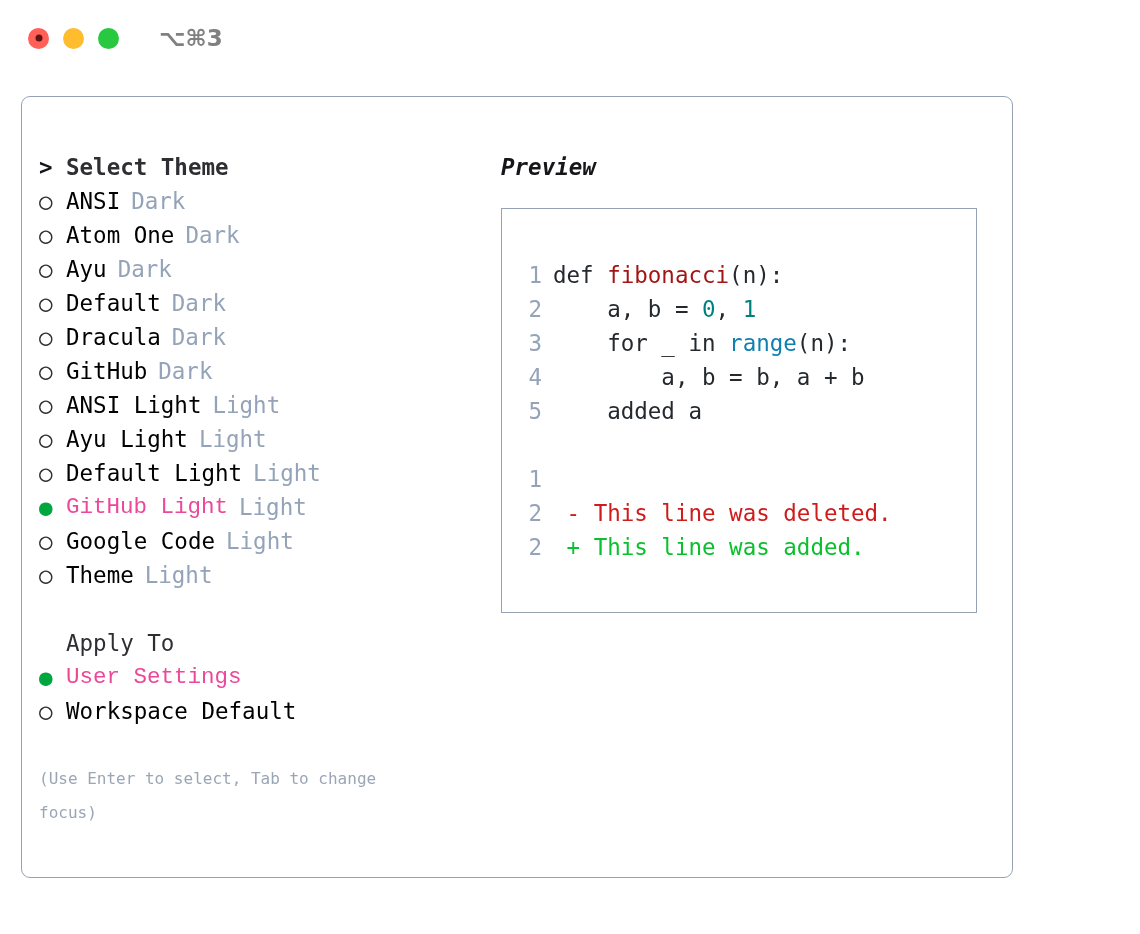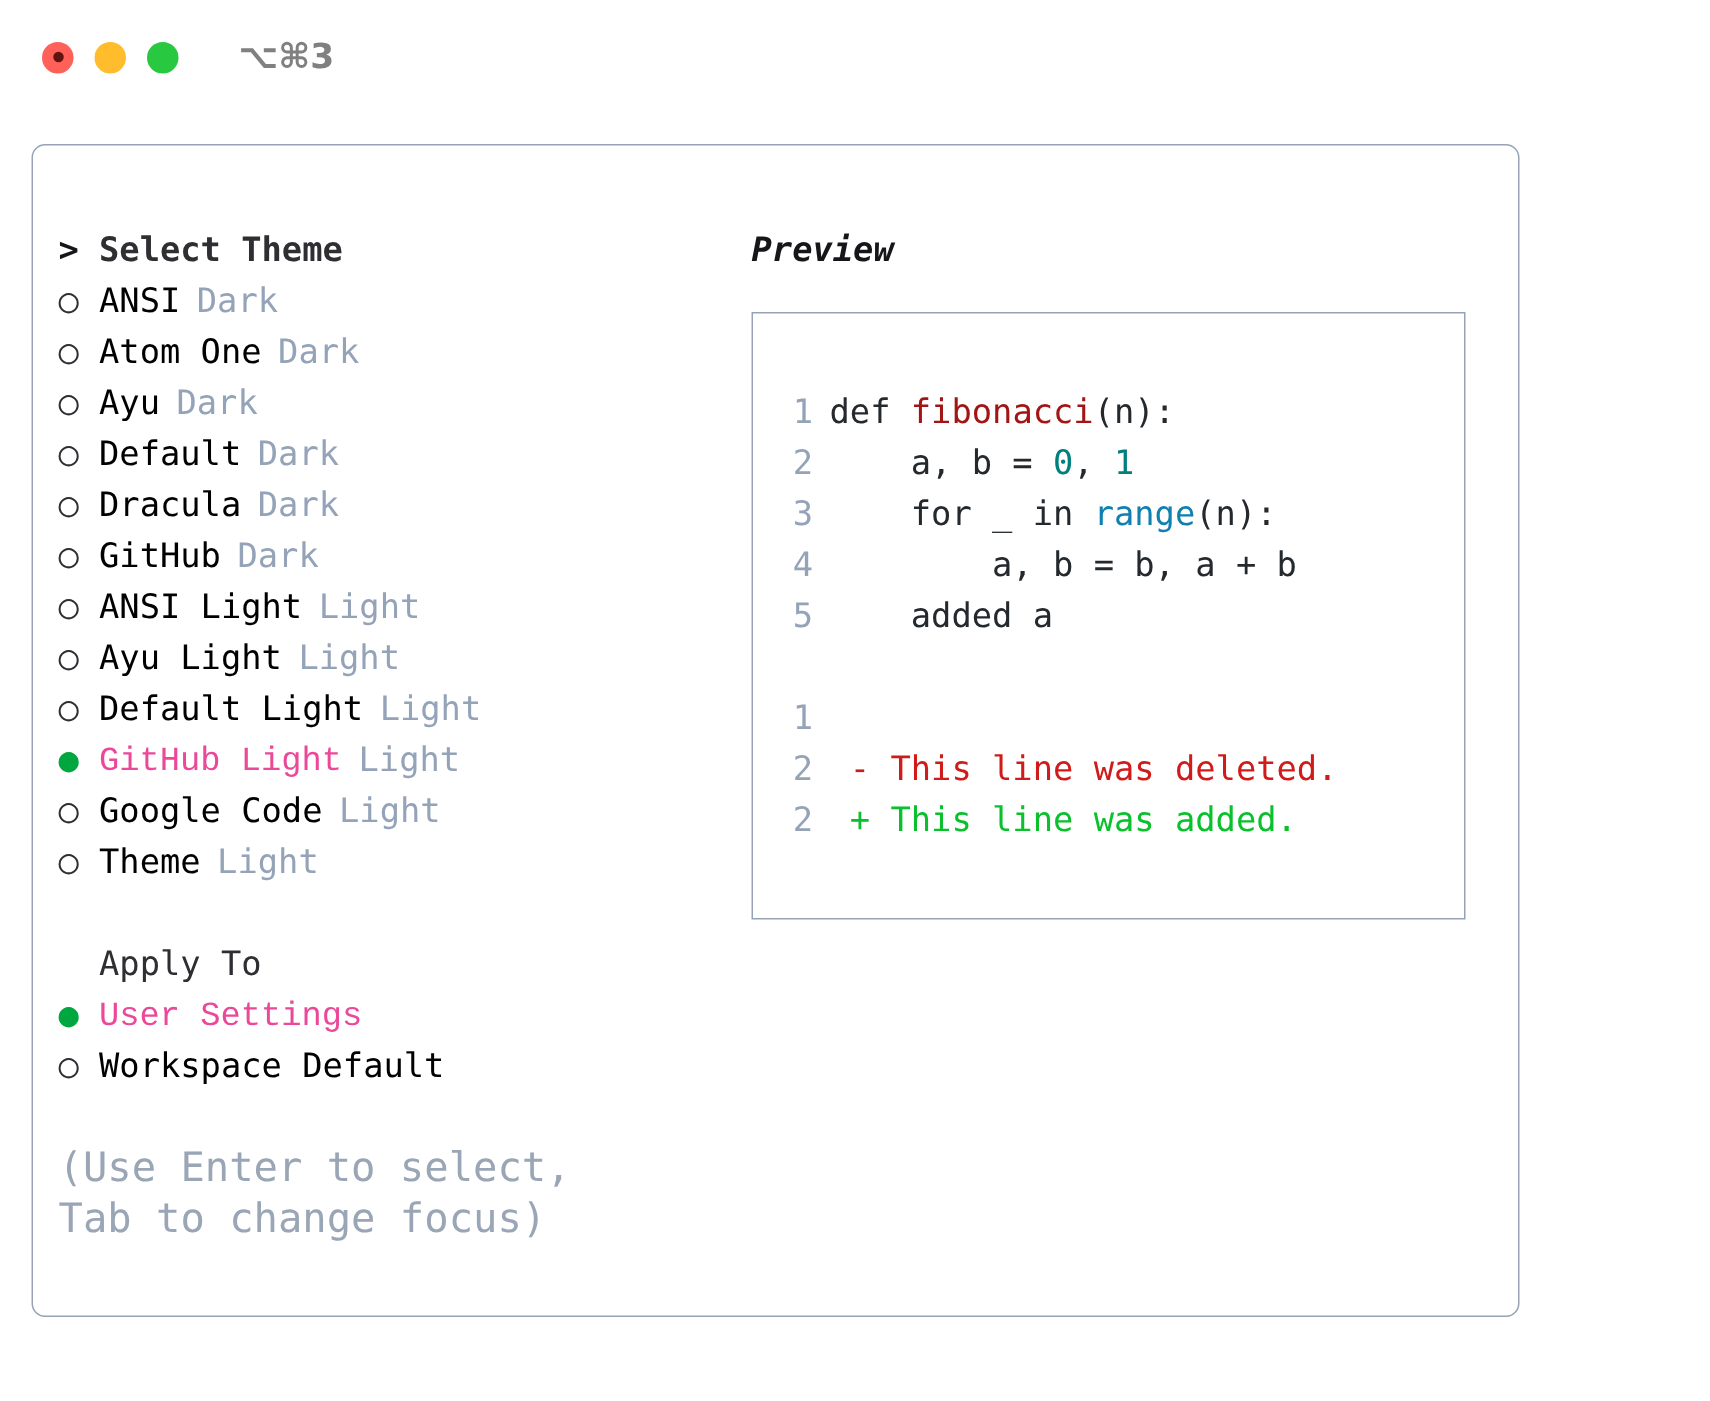--- a/index.html
+++ b/index.html
@@ -133,21 +133,21 @@
     color: #2e2e33;
     padding-left: 27px;
   }
 
   .spacer-row { height: 34px; }
 
   .hint {
     margin-top: 34px;
     width: 404px;
     color: #9aa6b6;
-    font-size: 27px;
+    font-size: 16px;
     line-height: 34px;
     word-spacing: 0px;
   }
 
   
   .right-col {
     position: absolute;
     left: 479px;
     top: 53px;
     width: 490px;

